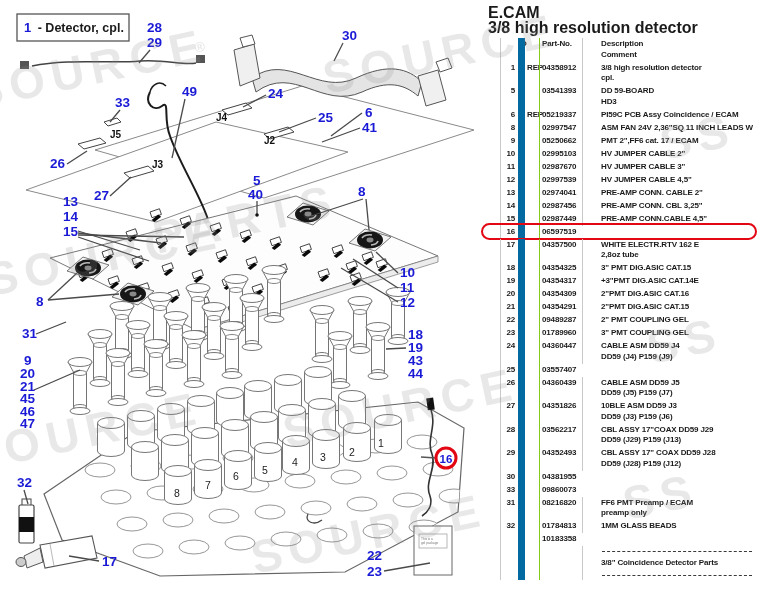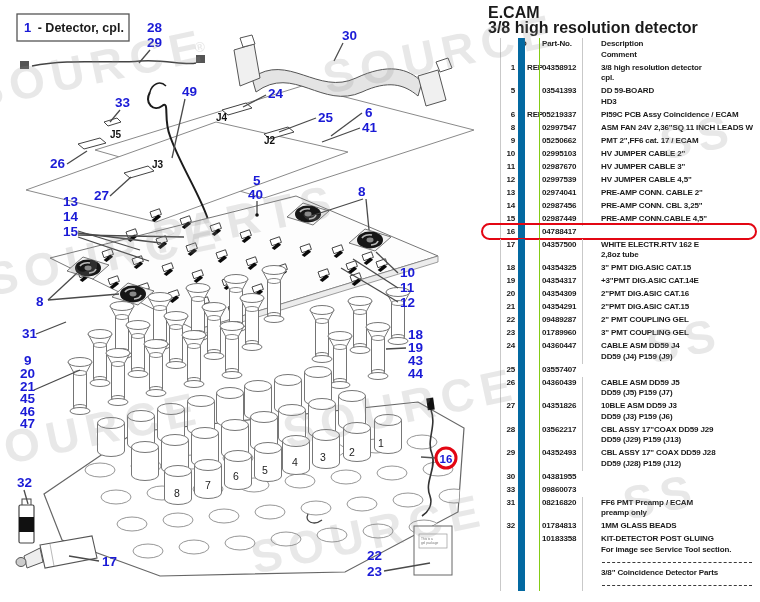--- a/index.html
+++ b/index.html
@@ -690,21 +690,21 @@
           <div class="cell c2"></div>
           <div class="cell c3">02987449</div>
           <div class="cell c4">
             <div>PRE-AMP CONN.CABLE 4,5"</div>
           </div>
         </div>
         <div class="trow">
           <div class="cell c0"></div>
           <div class="cell c1">16</div>
           <div class="cell c2"></div>
-          <div class="cell c3">04788417</div>
+          <div class="cell c3">06597519</div>
           <span class="oval"></span>
         </div>
         <div class="trow">
           <div class="cell c0"></div>
           <div class="cell c1">17</div>
           <div class="cell c2"></div>
           <div class="cell c3">04357500</div>
           <div class="cell c4">
             <div>WHITE ELECTR.RTV 162 E</div>
             <div>2,8oz tube</div>
@@ -849,24 +849,20 @@
           <div class="cell c3">01784813</div>
           <div class="cell c4">
             <div>1MM GLASS BEADS</div>
           </div>
         </div>
         <div class="trow">
           <div class="cell c0"></div>
           <div class="cell c1"></div>
           <div class="cell c2"></div>
           <div class="cell c3">10183358</div>
-          <div class="cell c4">
-            <div>KIT-DETECTOR POST GLUING</div>
-            <div>For image see Service Tool section.</div>
-          </div>
         </div>
         <div class="trow">
           <div class="cell c0"></div>
           <div class="cell c1"></div>
           <div class="cell c2"></div>
           <div class="cell c3"></div>
           <div class="cell c4">
             <div class="dashline"></div>
           </div>
         </div>

